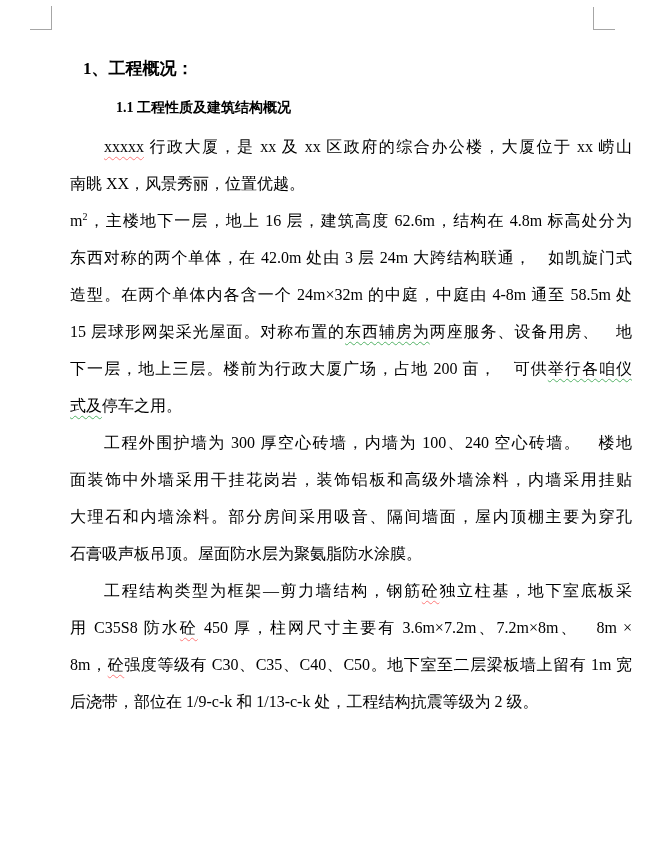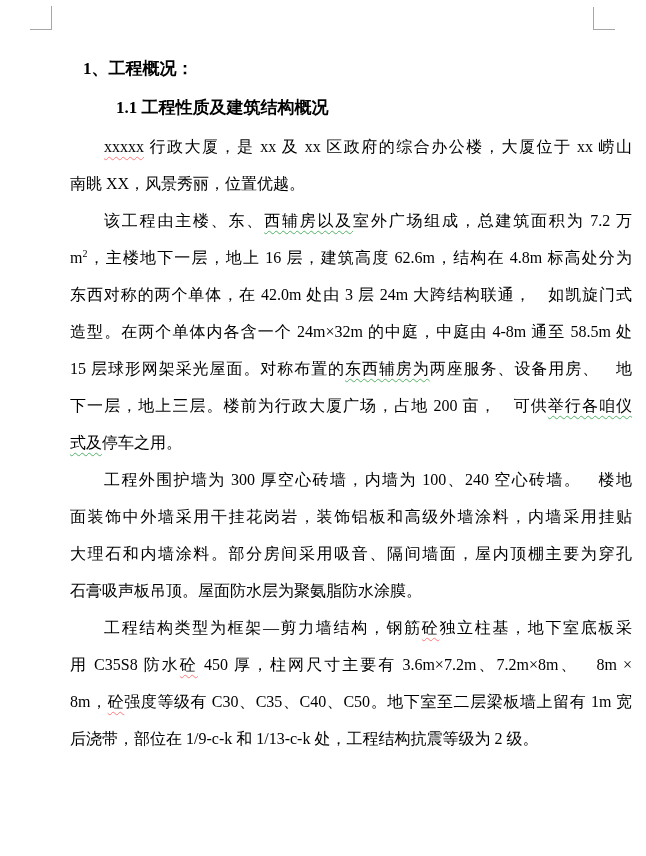--- a/index.html
+++ b/index.html
@@ -44,21 +44,21 @@
   .h1 {
     font-weight: bold;
     font-size: 17px;
     line-height: 38px;
     height: 38px;
     padding-left: 13px;
     white-space: nowrap;
   }
   .h2 {
     font-weight: bold;
-    font-size: 17px;
+    font-size: 14px;
     line-height: 40px;
     height: 40px;
     padding-left: 46px;
     white-space: nowrap;
   }
   .paragraph { margin: 0; }
   .line {
     font-size: 16px;
     line-height: 37px;
     height: 37px;
@@ -98,21 +98,20 @@
 
 <div class="content">
   <div class="h1">1、工程概况：</div>
   <div class="h2">1.1 工程性质及建筑结构概况</div>
   <div>
       <div class="paragraph">
         <div class="line first"><span class="wavy-red">xxxxx</span><span> 行政大厦，是 xx 及 xx 区政府的综合办公楼，大厦位于 xx 崂山</span></div>
         <div class="line last"><span>南眺 XX，风景秀丽，位置优越。</span></div>
       </div>
       <div class="paragraph">
-        <div class="line first"><span>该工程由主楼、东、</span><span class="wavy-green">西辅房以及</span><span>室外广场组成，总建筑面积为 7.2 万</span></div>
         <div class="line"><span>m</span><sup>2</sup><span>，主楼地下一层，地上 16 层，建筑高度 62.6m，结构在 4.8m 标高处分为</span></div>
         <div class="line"><span>东西对称的两个单体，在 42.0m 处由 3 层 24m 大跨结构联通，　如凯旋门式</span></div>
         <div class="line"><span>造型。在两个单体内各含一个 24m×32m 的中庭，中庭由 4-8m 通至 58.5m 处</span></div>
         <div class="line"><span>15 层球形网架采光屋面。对称布置的</span><span class="wavy-green">东西辅房为</span><span>两座服务、设备用房、　地</span></div>
         <div class="line"><span>下一层，地上三层。楼前为行政大厦广场，占地 200 亩，　可供</span><span class="wavy-green">举行各咱仪</span></div>
         <div class="line last"><span class="wavy-green">式及</span><span>停车之用。</span></div>
       </div>
       <div class="paragraph">
         <div class="line first"><span>工程外围护墙为 300 厚空心砖墙，内墙为 100、240 空心砖墙。　楼地</span></div>
         <div class="line"><span>面装饰中外墙采用干挂花岗岩，装饰铝板和高级外墙涂料，内墙采用挂贴</span></div>

